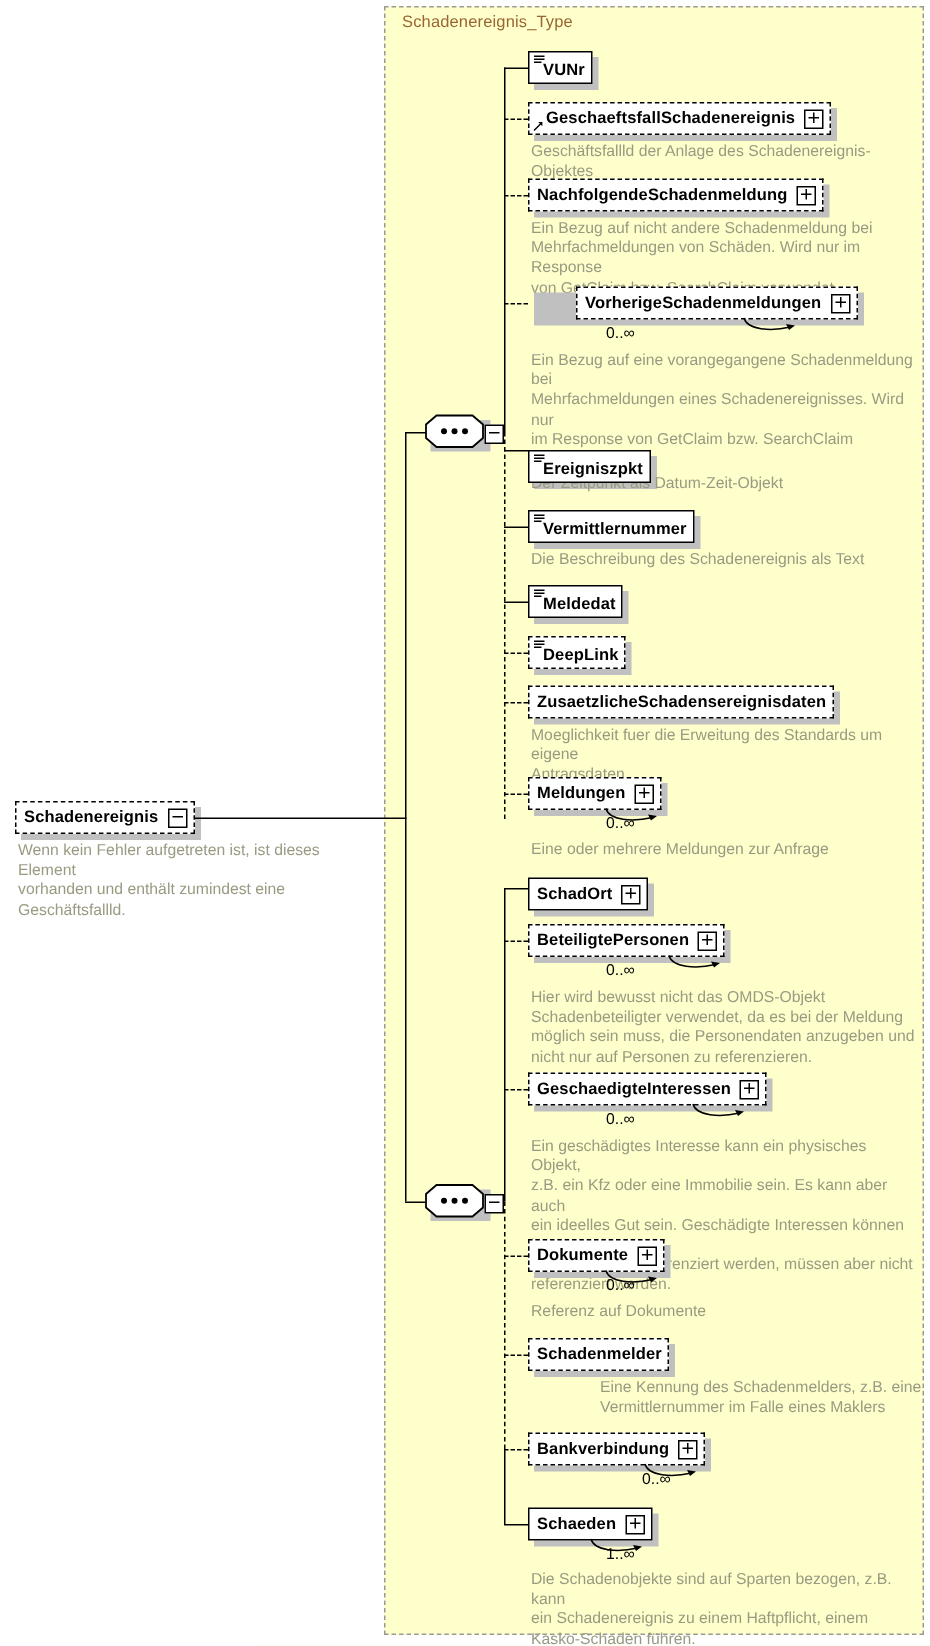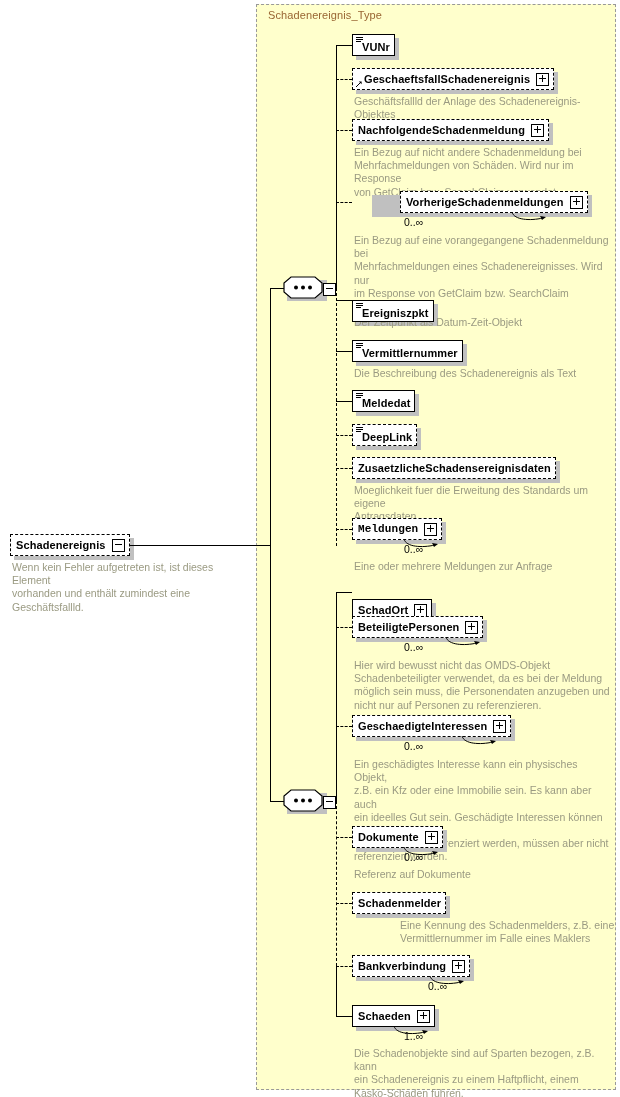--- a/index.html
+++ b/index.html
@@ -311,21 +311,21 @@
   <div class="boxwrap">
     <span class="label">NachfolgendeSchadenmeldung</span>
     <span class="expander plus"></span>
   </div>
 </div>
 <div class="doc" style="left:354px; top:146px; width:256px;">Ein Bezug auf nicht andere Schadenmeldung bei
 Mehrfachmeldungen von Schäden. Wird nur im Response
 von GetClaim bzw. SearchClaim verwendet.</div>
 
 <div class="hline-dashed" style="left:336px; top:202px; width:16px;"></div>
-<div class="node optional" style="left:368px; top:191px;padding-left:32px;">
+<div class="node optional" style="left:352px; top:191px;padding-left:32px;">
   <div class="shadow"></div>
   <div class="boxwrap">
     <span class="label">VorherigeSchadenmeldungen</span>
     <span class="expander plus"></span>
   </div>
   <svg class="loop" width="40" height="12" viewBox="0 0 40 12" style="left:142px; top:20px;">
     <path d="M2,1 C4,9 20,10 33,7" stroke="#000" stroke-width="1" fill="none"></path>
     <path d="M36,6 L30,5 L32,9 Z" fill="#000"></path>
   </svg>
 </div>
@@ -393,36 +393,36 @@
 <div class="node optional" style="left:352px; top:457px;text-align:right;">
   <div class="shadow"></div>
   <div class="boxwrap">
     <span class="label">ZusaetzlicheSchadensereignisdaten</span>
   </div>
 </div>
 <div class="doc" style="left:354px; top:484px; width:256px;">Moeglichkeit fuer die Erweitung des Standards um eigene
 Antragsdaten</div>
 
 <div class="hline-dashed" style="left:336px; top:529px; width:16px;"></div>
-<div class="node optional" style="left:352px; top:518px;font-family:Liberation Mono, monospace;">
+<div class="node optional" style="left:352px; top:518px;">
   <div class="shadow"></div>
   <div class="boxwrap">
     <span class="label">Meldungen</span>
     <span class="expander plus"></span>
   </div>
   <svg class="loop" width="40" height="12" viewBox="0 0 40 12" style="left:50px; top:20px;">
     <path d="M2,1 C4,9 20,10 33,7" stroke="#000" stroke-width="1" fill="none"></path>
     <path d="M36,6 L30,5 L32,9 Z" fill="#000"></path>
   </svg>
 </div>
 <div class="occurs" style="left:404px; top:543px;">0..∞</div>
 <div class="doc" style="left:354px; top:560px; width:256px;">Eine oder mehrere Meldungen zur Anfrage</div>
 
 <div class="hline" style="left:336px; top:592px; width:16px;"></div>
-<div class="node" style="left:352px; top:599px;">
+<div class="node" style="left:352px; top:585px;">
   <div class="shadow"></div>
   <div class="boxwrap">
     <span class="label">SchadOrt</span>
     <span class="expander plus"></span>
   </div>
 </div>
 
 <div class="hline-dashed" style="left:336px; top:627px; width:16px;"></div>
 <div class="node optional" style="left:352px; top:616px;">
   <div class="shadow"></div>

